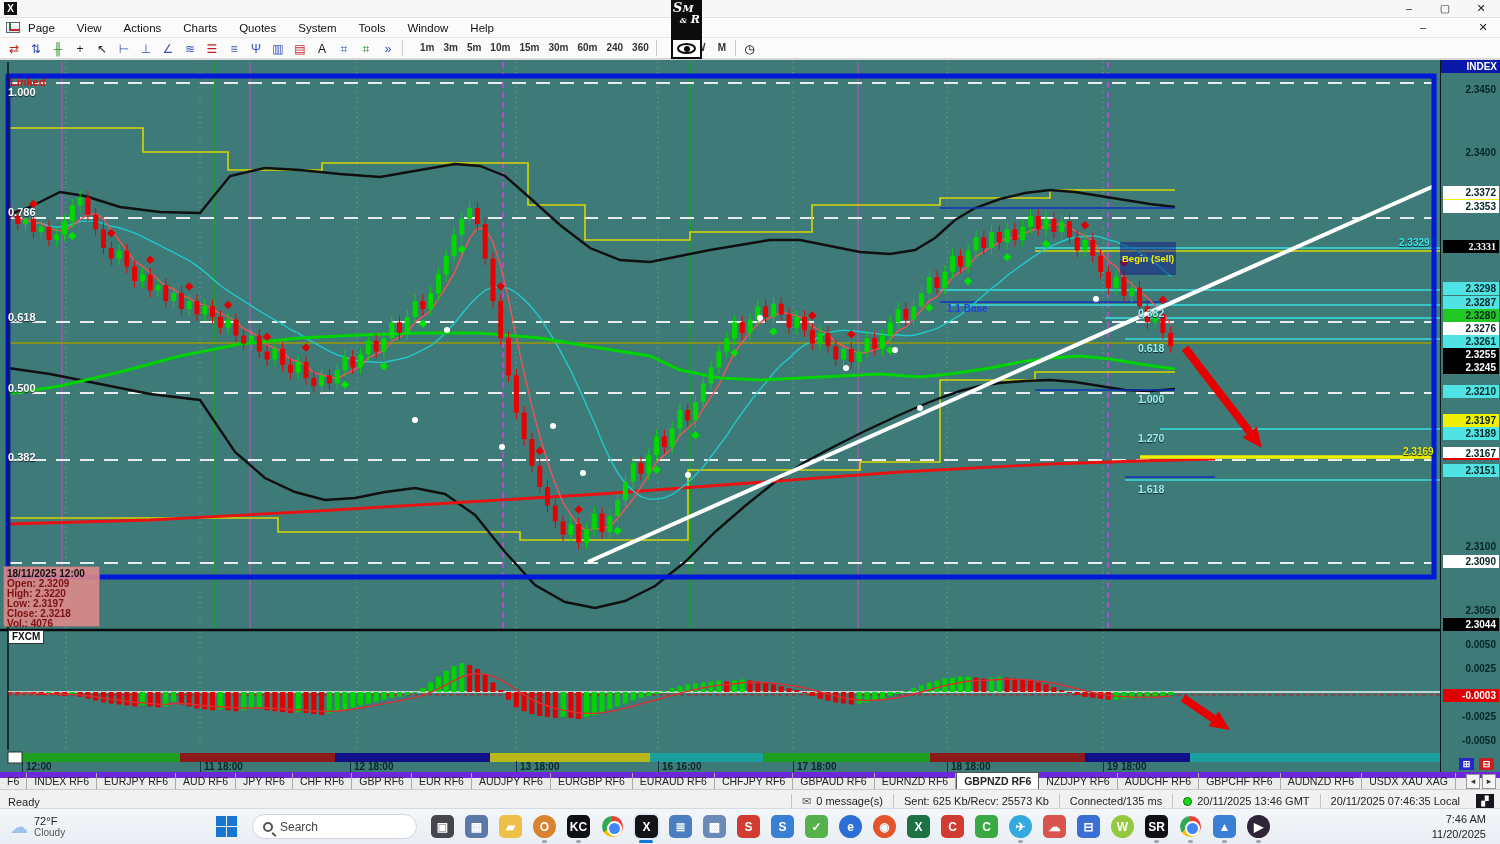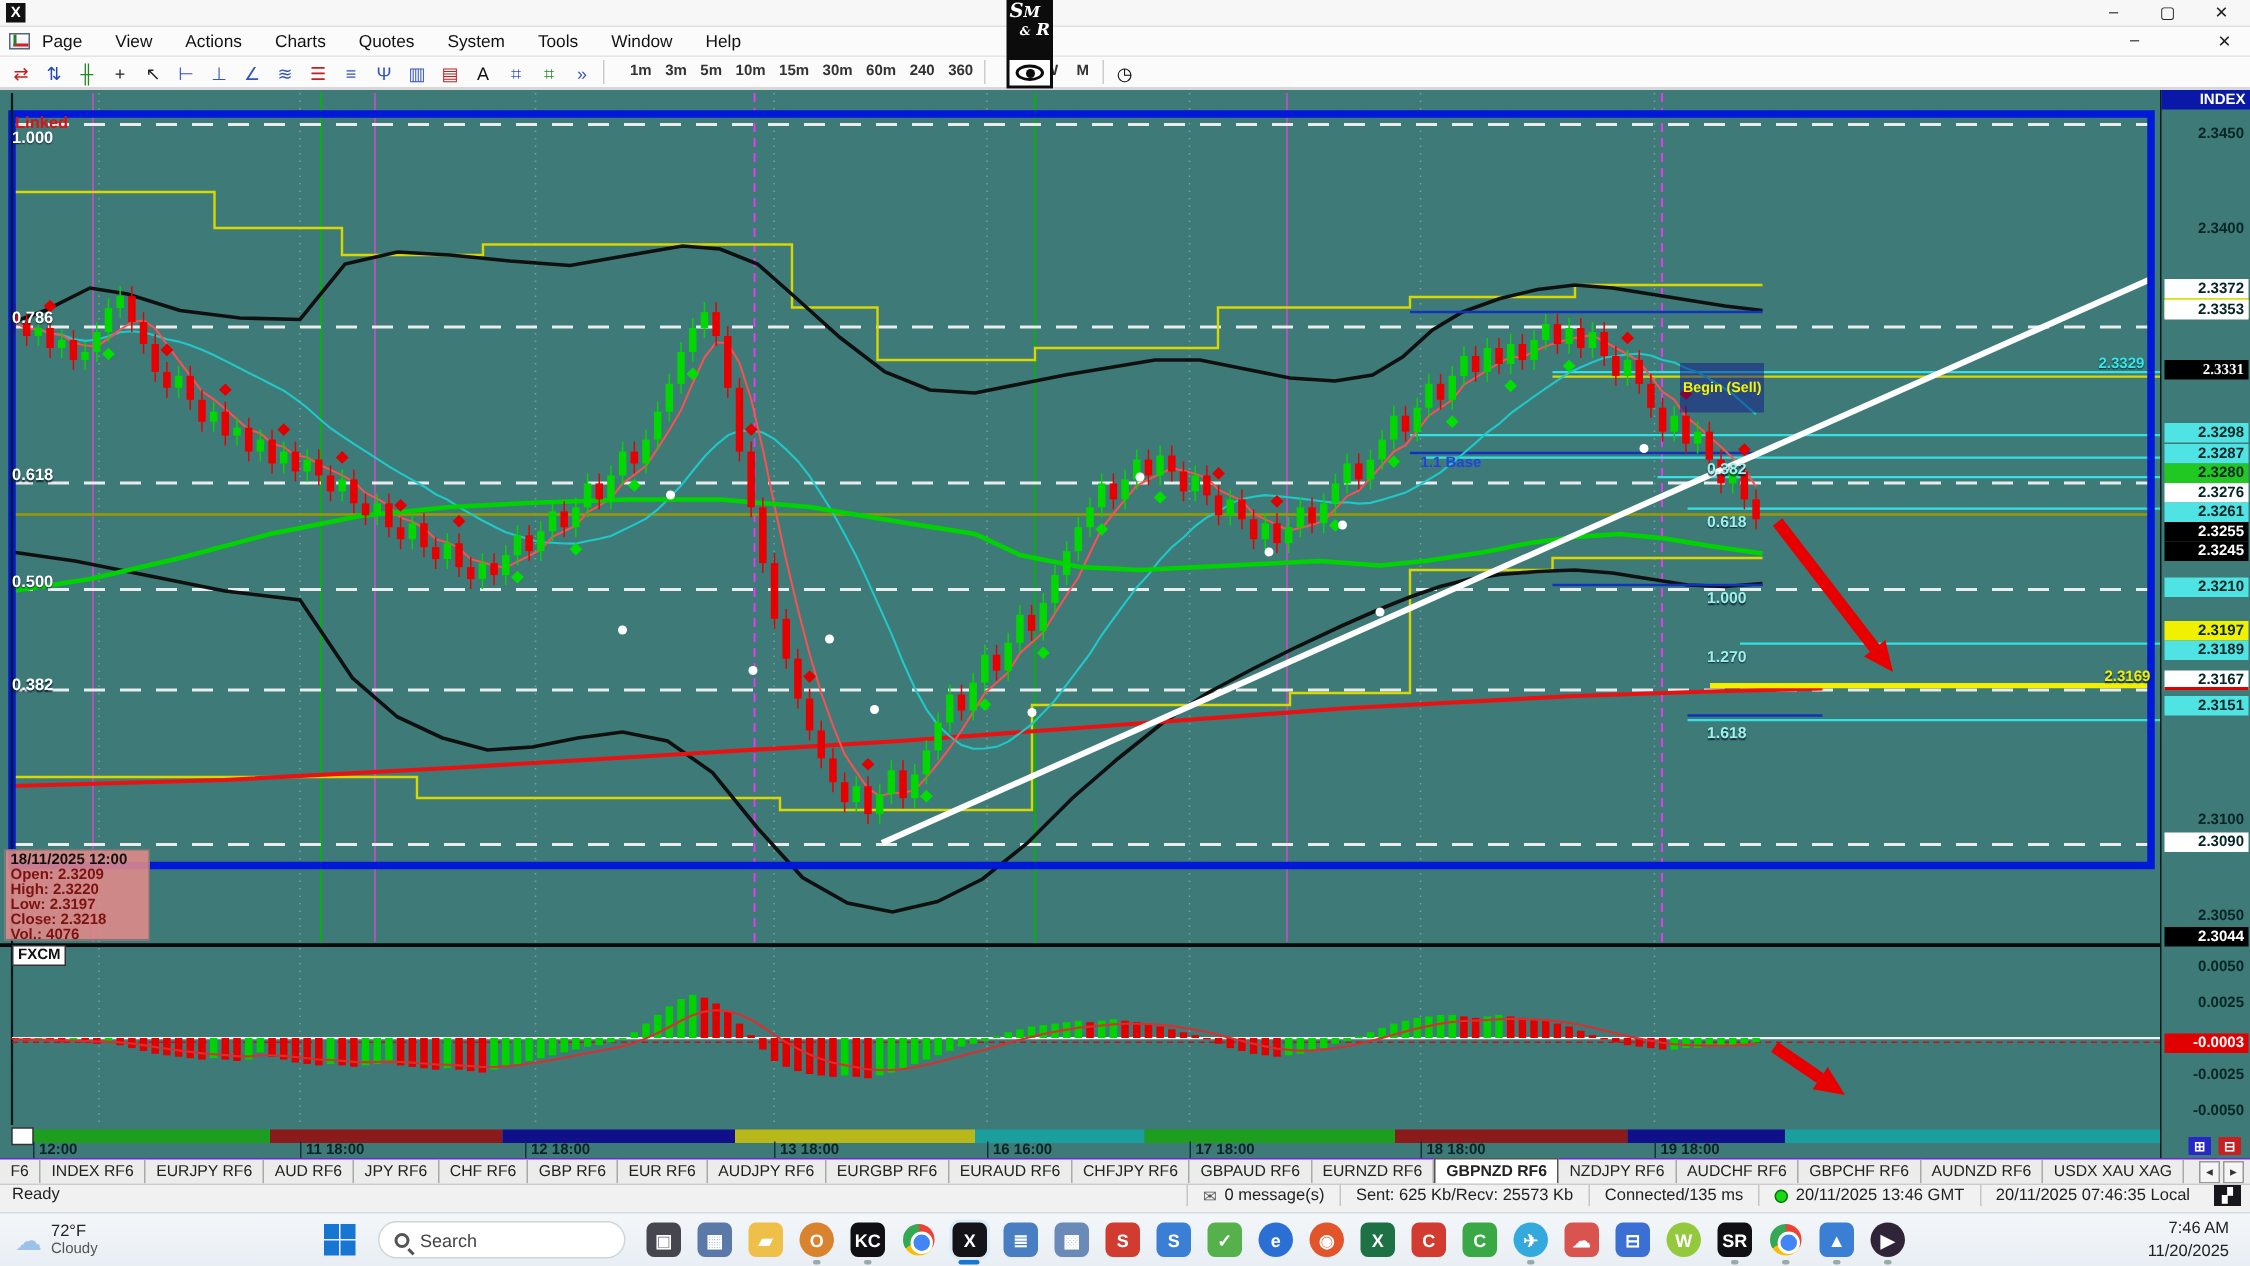--- a/index.html
+++ b/index.html
@@ -49,27 +49,27 @@
 
 #price-axis{position:absolute;top:60px;left:1440px;width:60px;height:712px;background:#3e7b78;border-left:1px solid #0a1a1a;z-index:4}
 #index-header{position:absolute;top:0;left:0;width:60px;height:13px;background:#0a18a8;color:#fff;font:bold 10px/13px "Liberation Sans",sans-serif;text-align:right;padding-right:4px}
 .tag{position:absolute;left:2px;width:56px;height:13px;font:bold 10px/13px "Liberation Sans",sans-serif;text-align:right;padding-right:3px;color:#062525}
 .tag-white{background:#fff}.tag-yellow{background:#f0f000}.tag-cyan{background:#4fe3e3}
 .tag-green{background:#22c822}.tag-black{background:#000;color:#fff}
 .tag-whitered{background:#fff;border-bottom:2px solid #e00000}
 .tag-red{background:#e00000;color:#fff}
 .axis-nav{position:absolute;bottom:2px;width:15px;height:12px;font:bold 9px/12px "Liberation Sans",sans-serif;color:#fff;text-align:center}
 
-#tabbar{position:absolute;top:772px;left:0;width:1500px;height:17px;background:#ececec;border-top:1px solid #6d28d9;display:flex;align-items:flex-end;z-index:50}
+#tabbar{position:absolute;top:772px;left:0;width:1500px;height:17px;background:#ececec;border-top:6px solid #6d28d9;display:flex;align-items:flex-end;z-index:50}
 #tabs{display:flex;align-items:flex-end;overflow:hidden;flex:1}
 .tab{font:10.5px "Liberation Sans",sans-serif;color:#222;padding:2px 7px;border-right:1px solid #aaa;white-space:nowrap}
 .tab.active{background:#fff;border:1px solid #555;border-bottom:none;font-weight:bold}
 #tab-nav{display:flex;gap:2px;padding:0 4px}
 .tab-arrow{font-size:9px;color:#333;border:1px solid #999;background:#f5f5f5;width:14px;text-align:center;line-height:13px}
-#statusbar{position:absolute;top:789px;left:0;width:1500px;height:19px;background:#f1f1f1;border-top:1px solid #ccc;display:flex;align-items:flex-start;font-size:11px;color:#222;z-index:50}
+#statusbar{position:absolute;top:789px;left:0;width:1500px;height:19px;background:#f1f1f1;border-top:1px solid #ccc;display:flex;align-items:flex-end;font-size:11px;color:#222;z-index:50}
 #status-ready{padding-left:8px;flex:1}
 .st-seg{display:flex;align-items:center;gap:5px;padding:0 10px;border-left:1px solid #c5c5c5;height:14px}
 #conn-dot{width:9px;height:9px;border-radius:50%;background:#18d818;border:1px solid #070}
 #mail-icon{font-size:11px;color:#555}
 #status-app-icon{width:18px;height:14px;background:#16161c;color:#fff;font:bold 9px/14px "Liberation Sans",sans-serif;text-align:center;margin:0 6px}
 #taskbar{position:absolute;top:808px;left:0;width:1500px;height:36px;background:linear-gradient(#f3f7fa,#e9eef4);border-top:1px solid #d5dae0;display:flex;align-items:center;z-index:50}
 #weather{display:flex;align-items:center;gap:6px;padding-left:10px;width:170px}
 #weather-icon{font-size:18px;color:#9cc2ea}
 #weather-temp{font:11px "Liberation Sans",sans-serif;color:#222}
 #weather-cond{font:10px "Liberation Sans",sans-serif;color:#555}

